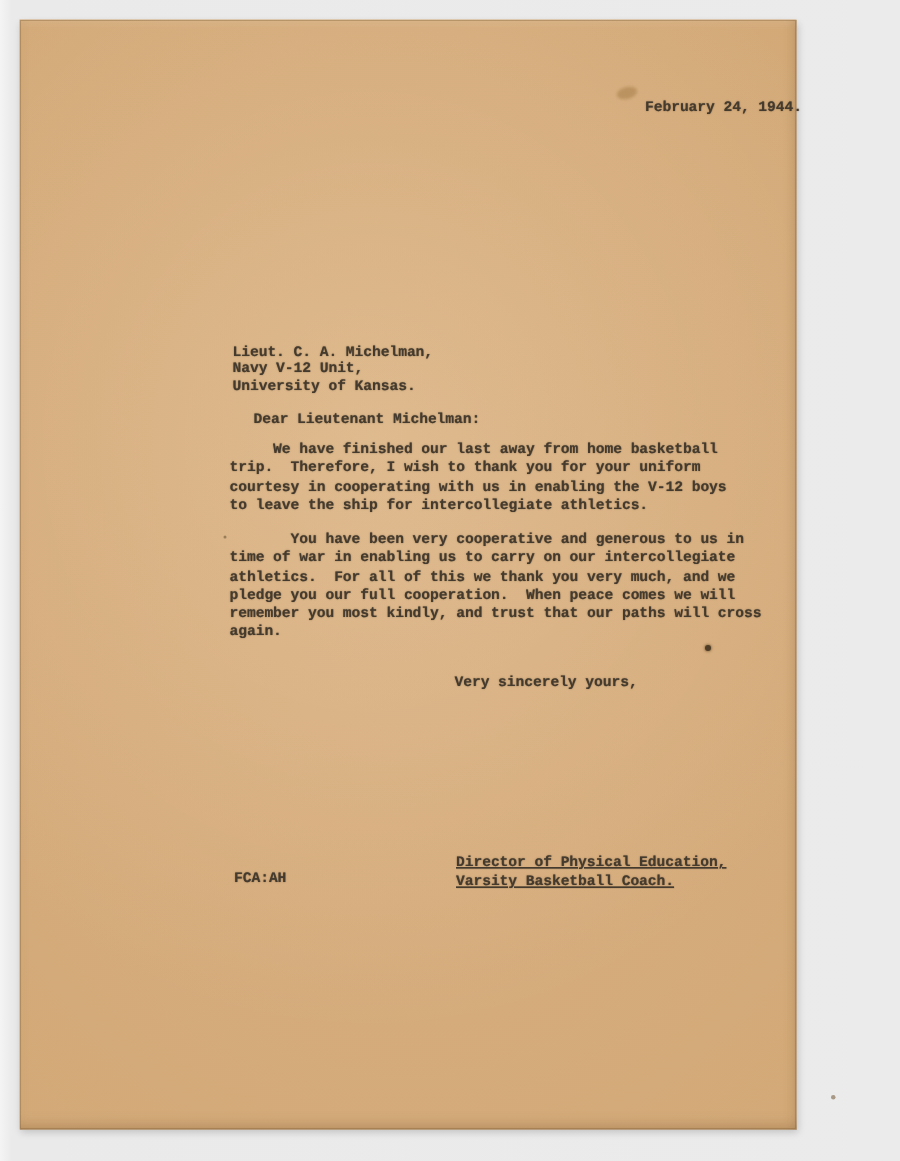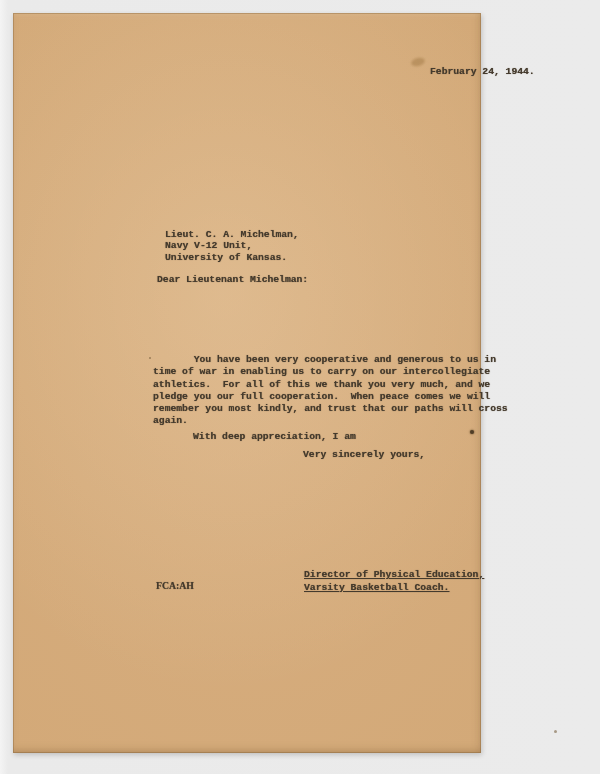--- a/index.html
+++ b/index.html
@@ -16,53 +16,52 @@
   }
   .scan-bg {
     position: absolute;
     inset: 0;
     background: linear-gradient(90deg, #f4f4f4 0px, #eaeaea 8px, #ebebeb 100%);
   }
   .paper {
     position: absolute;
     left: 13px;
     top: 13px;
-    width: 456px;
+    width: 518px;
     height: 740px;
     background:
       radial-gradient(ellipse 120% 90% at 45% 38%, rgba(255,238,205,0.20) 0%, rgba(255,238,205,0) 60%),
       radial-gradient(ellipse 140% 120% at 50% 50%, #d7ae80 0%, #d3a978 55%, #cba06e 100%);
     box-shadow:
       1px 2px 5px rgba(0,0,0,0.18),
       inset 0 0 0 1px rgba(125,92,50,0.35),
       inset 0 -6px 9px -4px rgba(120,85,45,0.35),
       inset -5px 0 8px -4px rgba(120,85,45,0.22),
       inset 0 4px 7px -4px rgba(255,246,226,0.30);
-    padding-left: 12px;
   }
   .type {
     position: absolute;
     font-family: "Liberation Mono", "DejaVu Sans Mono", monospace;
     font-size: 9.7px;
     font-weight: bold;
     line-height: 12.3px;
     color: #443a2d;
     white-space: pre;
     letter-spacing: 0px;
     text-shadow: 0 0 1px rgba(72,60,42,0.65), 0.3px 0.3px 0 rgba(72,60,42,0.25);
   }
   .date-line        { left: 417px; top: 53px; }
-  .recipient        { left: 142px; top: 216px; line-height: 11.3px; margin-left: 10px; }
-  .salutation       { left: 144px; top: 261px; }
+  .recipient        { left: 142px; top: 216px; line-height: 11.3px; }
+  .salutation       { left: 156px; top: 261px; }
   .para-1           { left: 140px; top: 281px; }
   .para-2           { left: 140px; top: 341px; }
   .closing-phrase   { left: 180px; top: 418px; }
   .comp-close       { left: 290px; top: 436px; }
   .sig-block        { left: 291px; top: 555px; line-height: 13px; text-decoration: underline; }
-  .ref-initials     { left: 143px; top: 567px; font-family: Liberation Serif, serif; }
+  .ref-initials     { left: 143px; top: 567px; }
 
   .stain {
     position: absolute;
     left: 398px; top: 45px;
     width: 14px; height: 8px;
     background: rgba(152,112,60,0.45);
     border-radius: 50%;
     filter: blur(1.2px);
     transform: rotate(-14deg);
   }
@@ -97,29 +96,32 @@
 <div class="paper">
 
   <div class="type date-line">February 24, 1944.</div>
 
   <div class="type recipient">Lieut. C. A. Michelman,
 Navy V-12 Unit,
 University of Kansas.</div>
 
   <div class="type salutation">Dear Lieutenant Michelman:</div>
 
+  <div class="type para-1">     We have finished our last away from home basketball
+trip.  Therefore, I wish to thank you for your uniform
+courtesy in cooperating with us in enabling the V-12 boys
+to leave the ship for intercollegiate athletics.</div>
 
   <div class="type para-2">       You have been very cooperative and generous to us in
 time of war in enabling us to carry on our intercollegiate
 athletics.  For all of this we thank you very much, and we
 pledge you our full cooperation.  When peace comes we will
 remember you most kindly, and trust that our paths will cross
 again.</div>
 
-  <div class="type closing-phrase">With deep appreciation, I am</div>
 
   <div class="type comp-close">Very sincerely yours,</div>
 
   <div class="type sig-block">Director of Physical Education,
 Varsity Basketball Coach.</div>
 
   <div class="type ref-initials">FCA:AH</div>
 
   <div class="stain"></div>
   <div class="speck-dark"></div>

